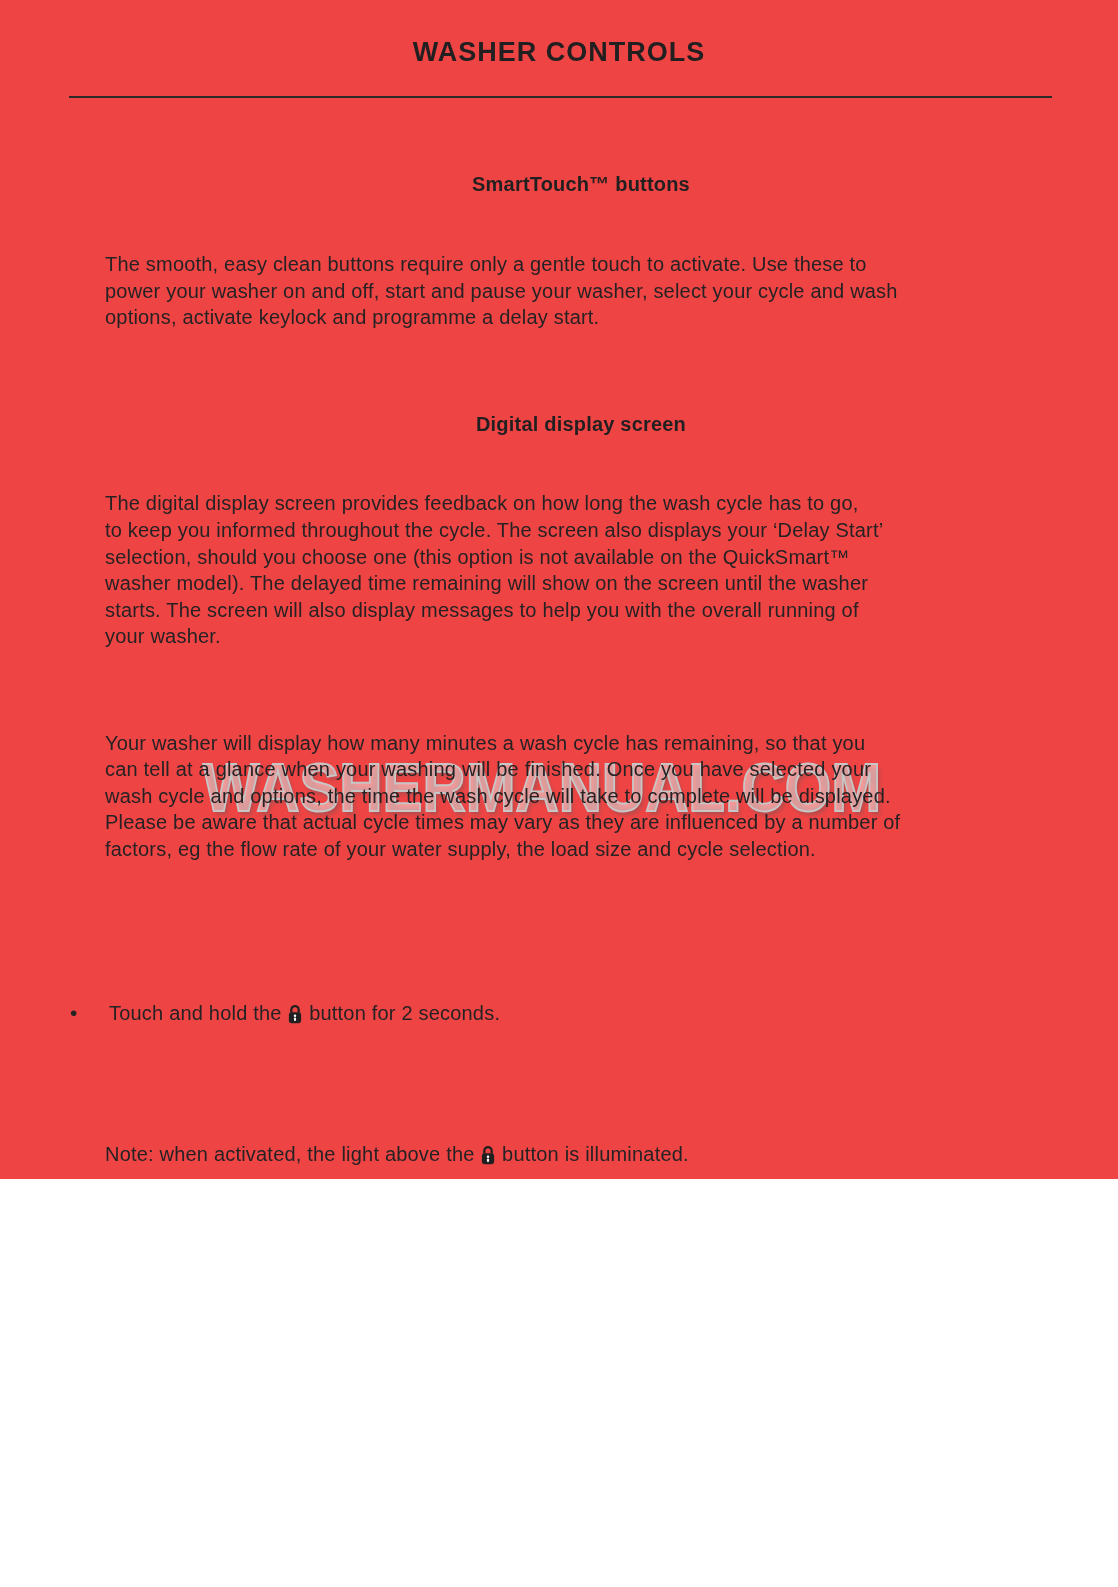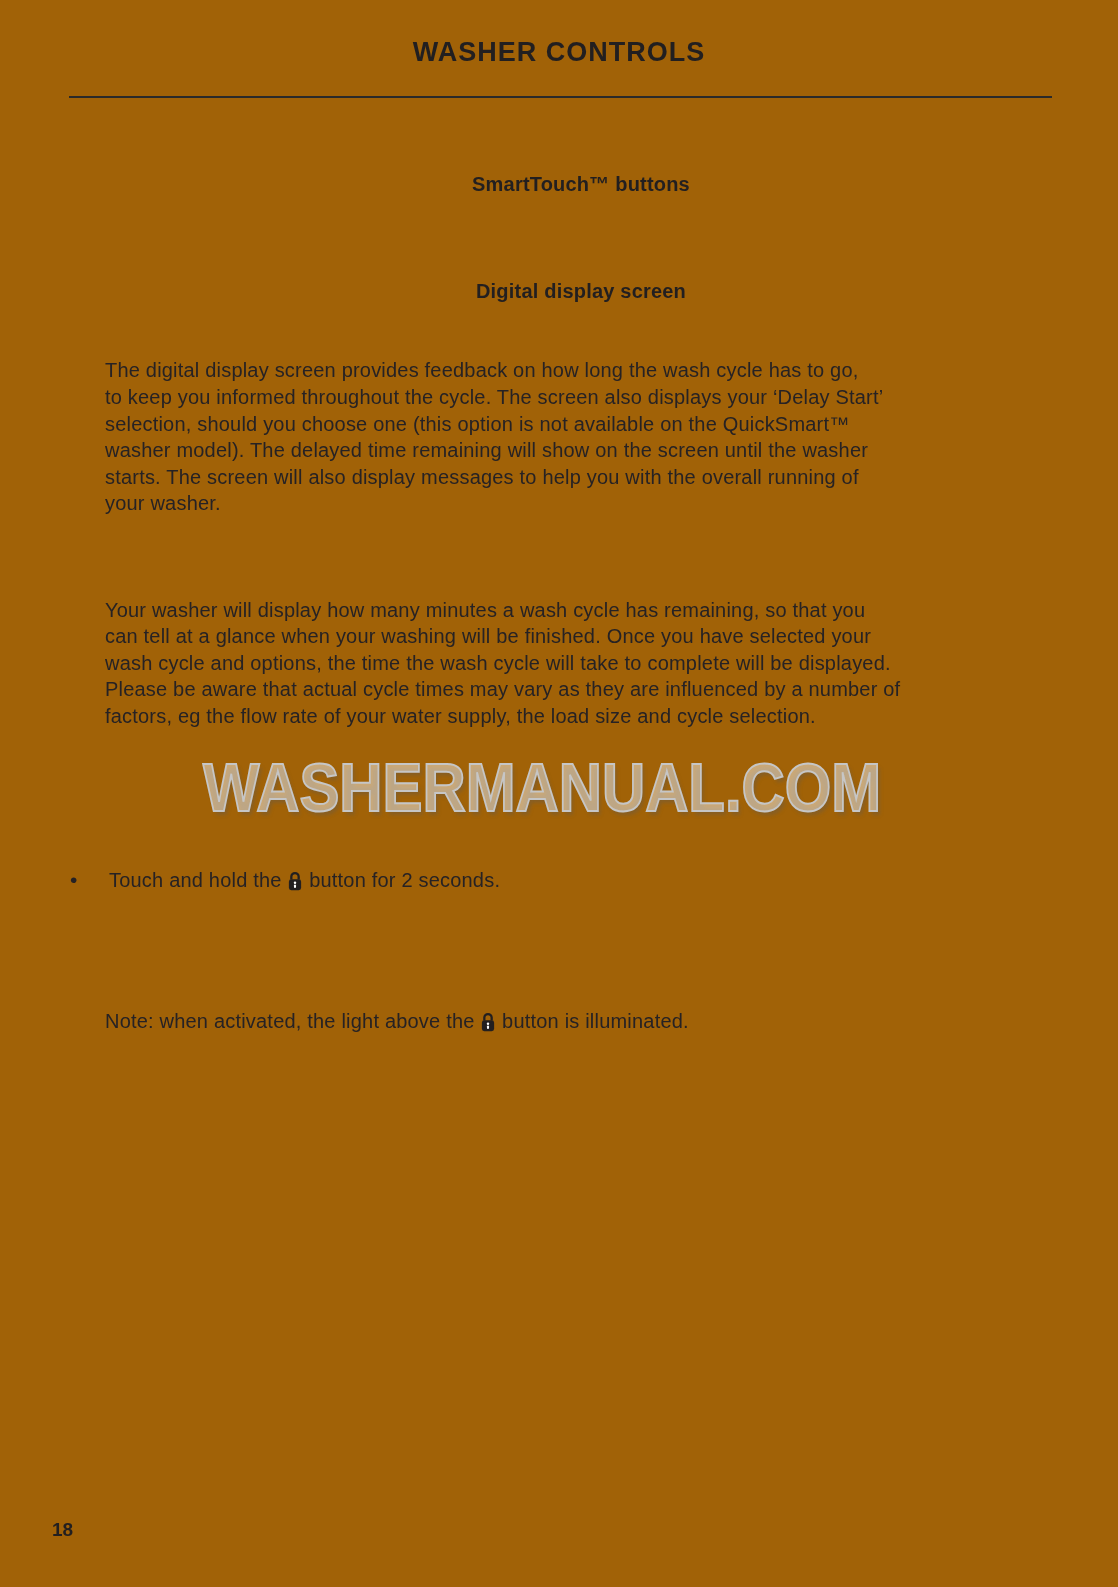--- a/index.html
+++ b/index.html
@@ -1,19 +1,19 @@
 <!DOCTYPE html>
 <html><head>
 <meta charset="utf-8">
 <style>
   html,body{margin:0;padding:0;background:#fff;}
   .page{
     position:relative;
-    width:1118px;height:1587px;
-    background:#a16207;
+    width:1118px;height:1179px;
+    background:#ef4444;
     font-family:"Liberation Sans", sans-serif;
     color:#262224;
     overflow:hidden;
     box-sizing:border-box;
     outline:1px solid #ececec;
   }
   .doc-title{
     margin:37px 0 0 0;
     text-align:center;
     font-size:27px;
@@ -86,20 +86,23 @@
 <div class="page">
 
   <h1 class="doc-title">WASHER CONTROLS</h1>
   <div class="rule"></div>
 
   <div class="watermark">WASHERMANUAL.COM</div>
 
   <div class="content">
 
     <h2>SmartTouch™ buttons</h2>
+    <p>The smooth, easy clean buttons require only a gentle touch to activate. Use these to
+power your washer on and off, start and pause your washer, select your cycle and wash
+options, activate keylock and programme a delay start.</p>
 
     <h2>Digital display screen</h2>
     <p>The digital display screen provides feedback on how long the wash cycle has to go,
 to keep you informed throughout the cycle. The screen also displays your ‘Delay Start’
 selection, should you choose one (this option is not available on the QuickSmart™
 washer model). The delayed time remaining will show on the screen until the washer
 starts. The screen will also display messages to help you with the overall running of
 your washer.</p>
 
     <p>Your washer will display how many minutes a wash cycle has remaining, so that you

